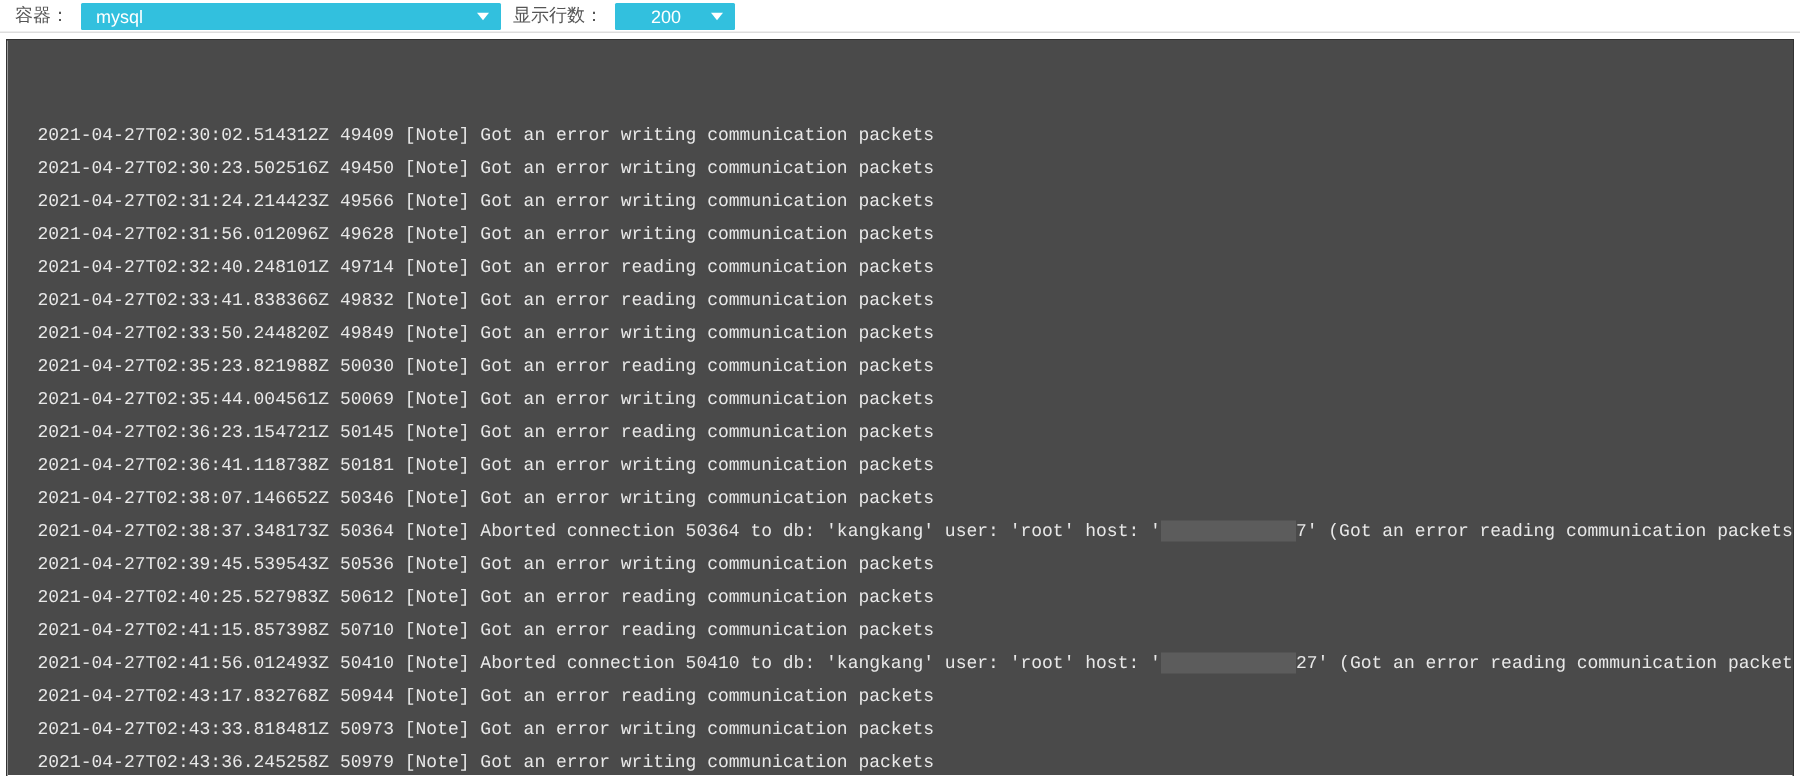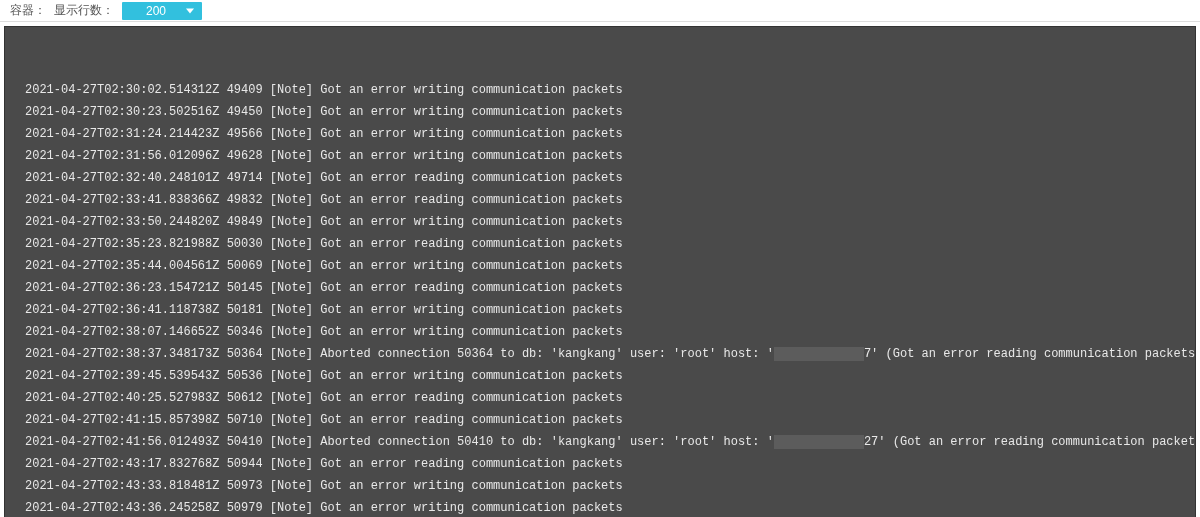--- a/index.html
+++ b/index.html
@@ -11,20 +11,24 @@
     .select-box .caret { position: absolute; right: 8px; top: 50%; transform: translateY(-50%); width: 0; height: 0; border-left: 4px solid transparent; border-right: 4px solid transparent; border-top: 5px solid #fff; }
     .log-area { background: #4a4a4a; padding: 8px 20px 12px 20px; font-family: "NSimSun", "SimSun", "Courier New", monospace; font-size: 12px; color: #e8e8e8; white-space: pre; line-height: 22px; border: 1px solid #333; margin: 4px; overflow-x: auto; position: relative; }
     .log-line { display: block; font-family: Liberation Mono, monospace; }
     .redact { background: #5c5c5c; color: #5c5c5c; display: inline-block; width: 90px; height: 14px; vertical-align: middle; }
   </style>
 </head>
 <body>
 
 <div class="toolbar">
   <span class="label">容器：</span>
+  <div class="select-box">
+    <span>mysql</span>
+    <span class="caret"></span>
+  </div>
   <span class="label">显示行数：</span>
   <div class="select-box small">
     <span>200</span>
     <span class="caret"></span>
   </div>
 </div>
 
 <div class="log-area" id="log-output">
   <span class="log-line">2021-04-27T02:30:02.514312Z 49409 [Note] Got an error writing communication packets</span><span class="log-line">2021-04-27T02:30:23.502516Z 49450 [Note] Got an error writing communication packets</span><span class="log-line">2021-04-27T02:31:24.214423Z 49566 [Note] Got an error writing communication packets</span><span class="log-line">2021-04-27T02:31:56.012096Z 49628 [Note] Got an error writing communication packets</span><span class="log-line">2021-04-27T02:32:40.248101Z 49714 [Note] Got an error reading communication packets</span><span class="log-line">2021-04-27T02:33:41.838366Z 49832 [Note] Got an error reading communication packets</span><span class="log-line">2021-04-27T02:33:50.244820Z 49849 [Note] Got an error writing communication packets</span><span class="log-line">2021-04-27T02:35:23.821988Z 50030 [Note] Got an error reading communication packets</span><span class="log-line">2021-04-27T02:35:44.004561Z 50069 [Note] Got an error writing communication packets</span><span class="log-line">2021-04-27T02:36:23.154721Z 50145 [Note] Got an error reading communication packets</span><span class="log-line">2021-04-27T02:36:41.118738Z 50181 [Note] Got an error writing communication packets</span><span class="log-line">2021-04-27T02:38:07.146652Z 50346 [Note] Got an error writing communication packets</span><span class="log-line">2021-04-27T02:38:37.348173Z 50364 [Note] Aborted connection 50364 to db: 'kangkang' user: 'root' host: '<span class="redact"></span>7' (Got an error reading communication packets)</span><span class="log-line">2021-04-27T02:39:45.539543Z 50536 [Note] Got an error writing communication packets</span><span class="log-line">2021-04-27T02:40:25.527983Z 50612 [Note] Got an error reading communication packets</span><span class="log-line">2021-04-27T02:41:15.857398Z 50710 [Note] Got an error reading communication packets</span><span class="log-line">2021-04-27T02:41:56.012493Z 50410 [Note] Aborted connection 50410 to db: 'kangkang' user: 'root' host: '<span class="redact"></span>27' (Got an error reading communication packets)</span><span class="log-line">2021-04-27T02:43:17.832768Z 50944 [Note] Got an error reading communication packets</span><span class="log-line">2021-04-27T02:43:33.818481Z 50973 [Note] Got an error writing communication packets</span><span class="log-line">2021-04-27T02:43:36.245258Z 50979 [Note] Got an error writing communication packets</span>
 </div>

